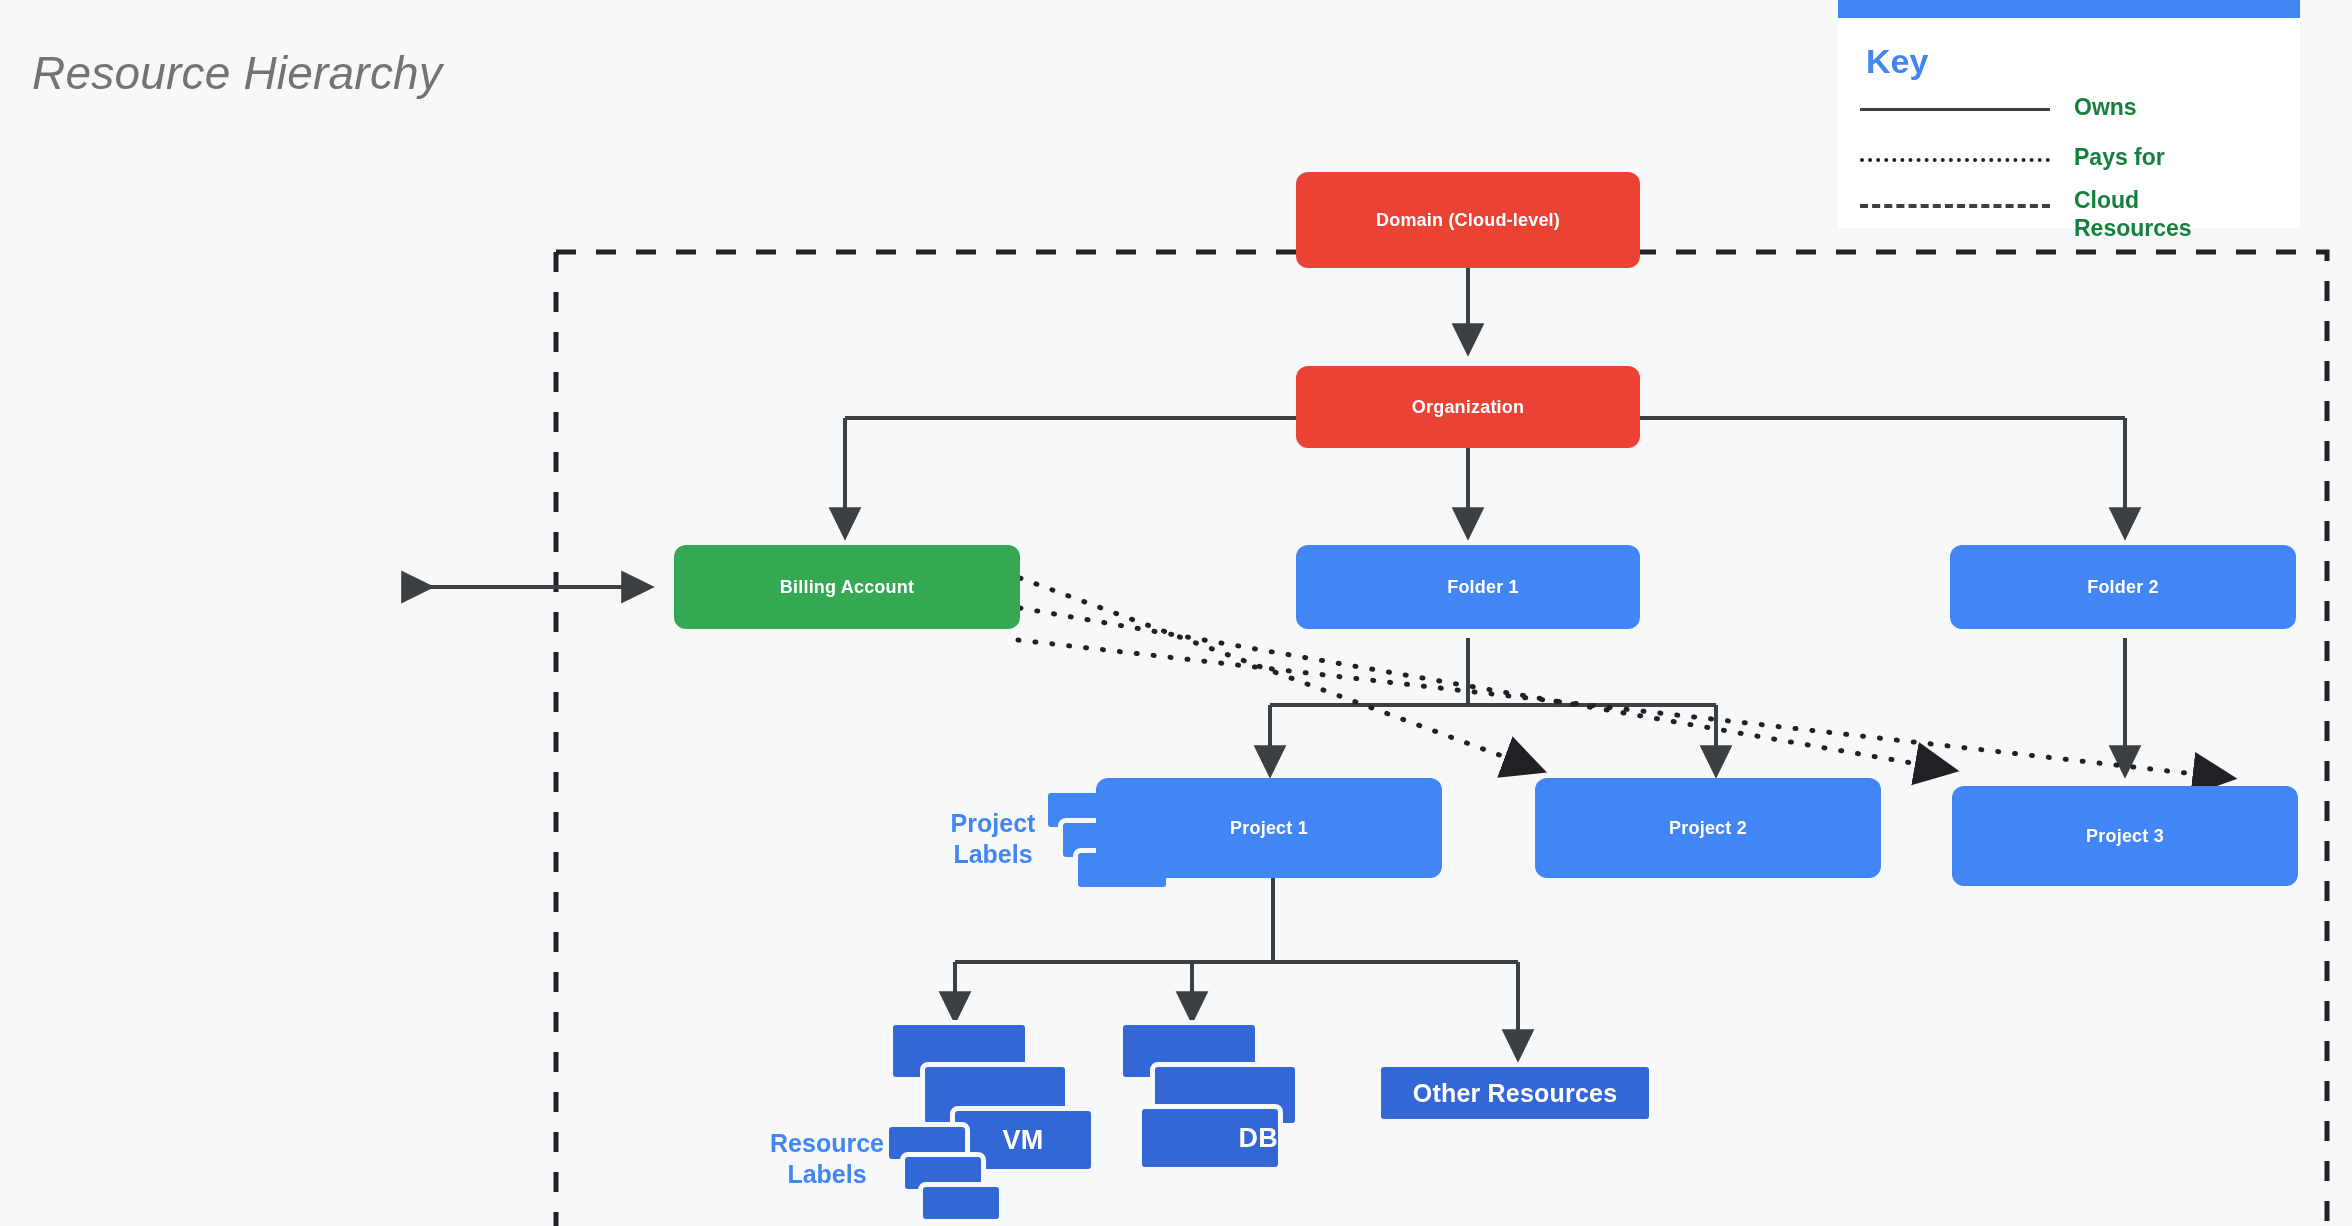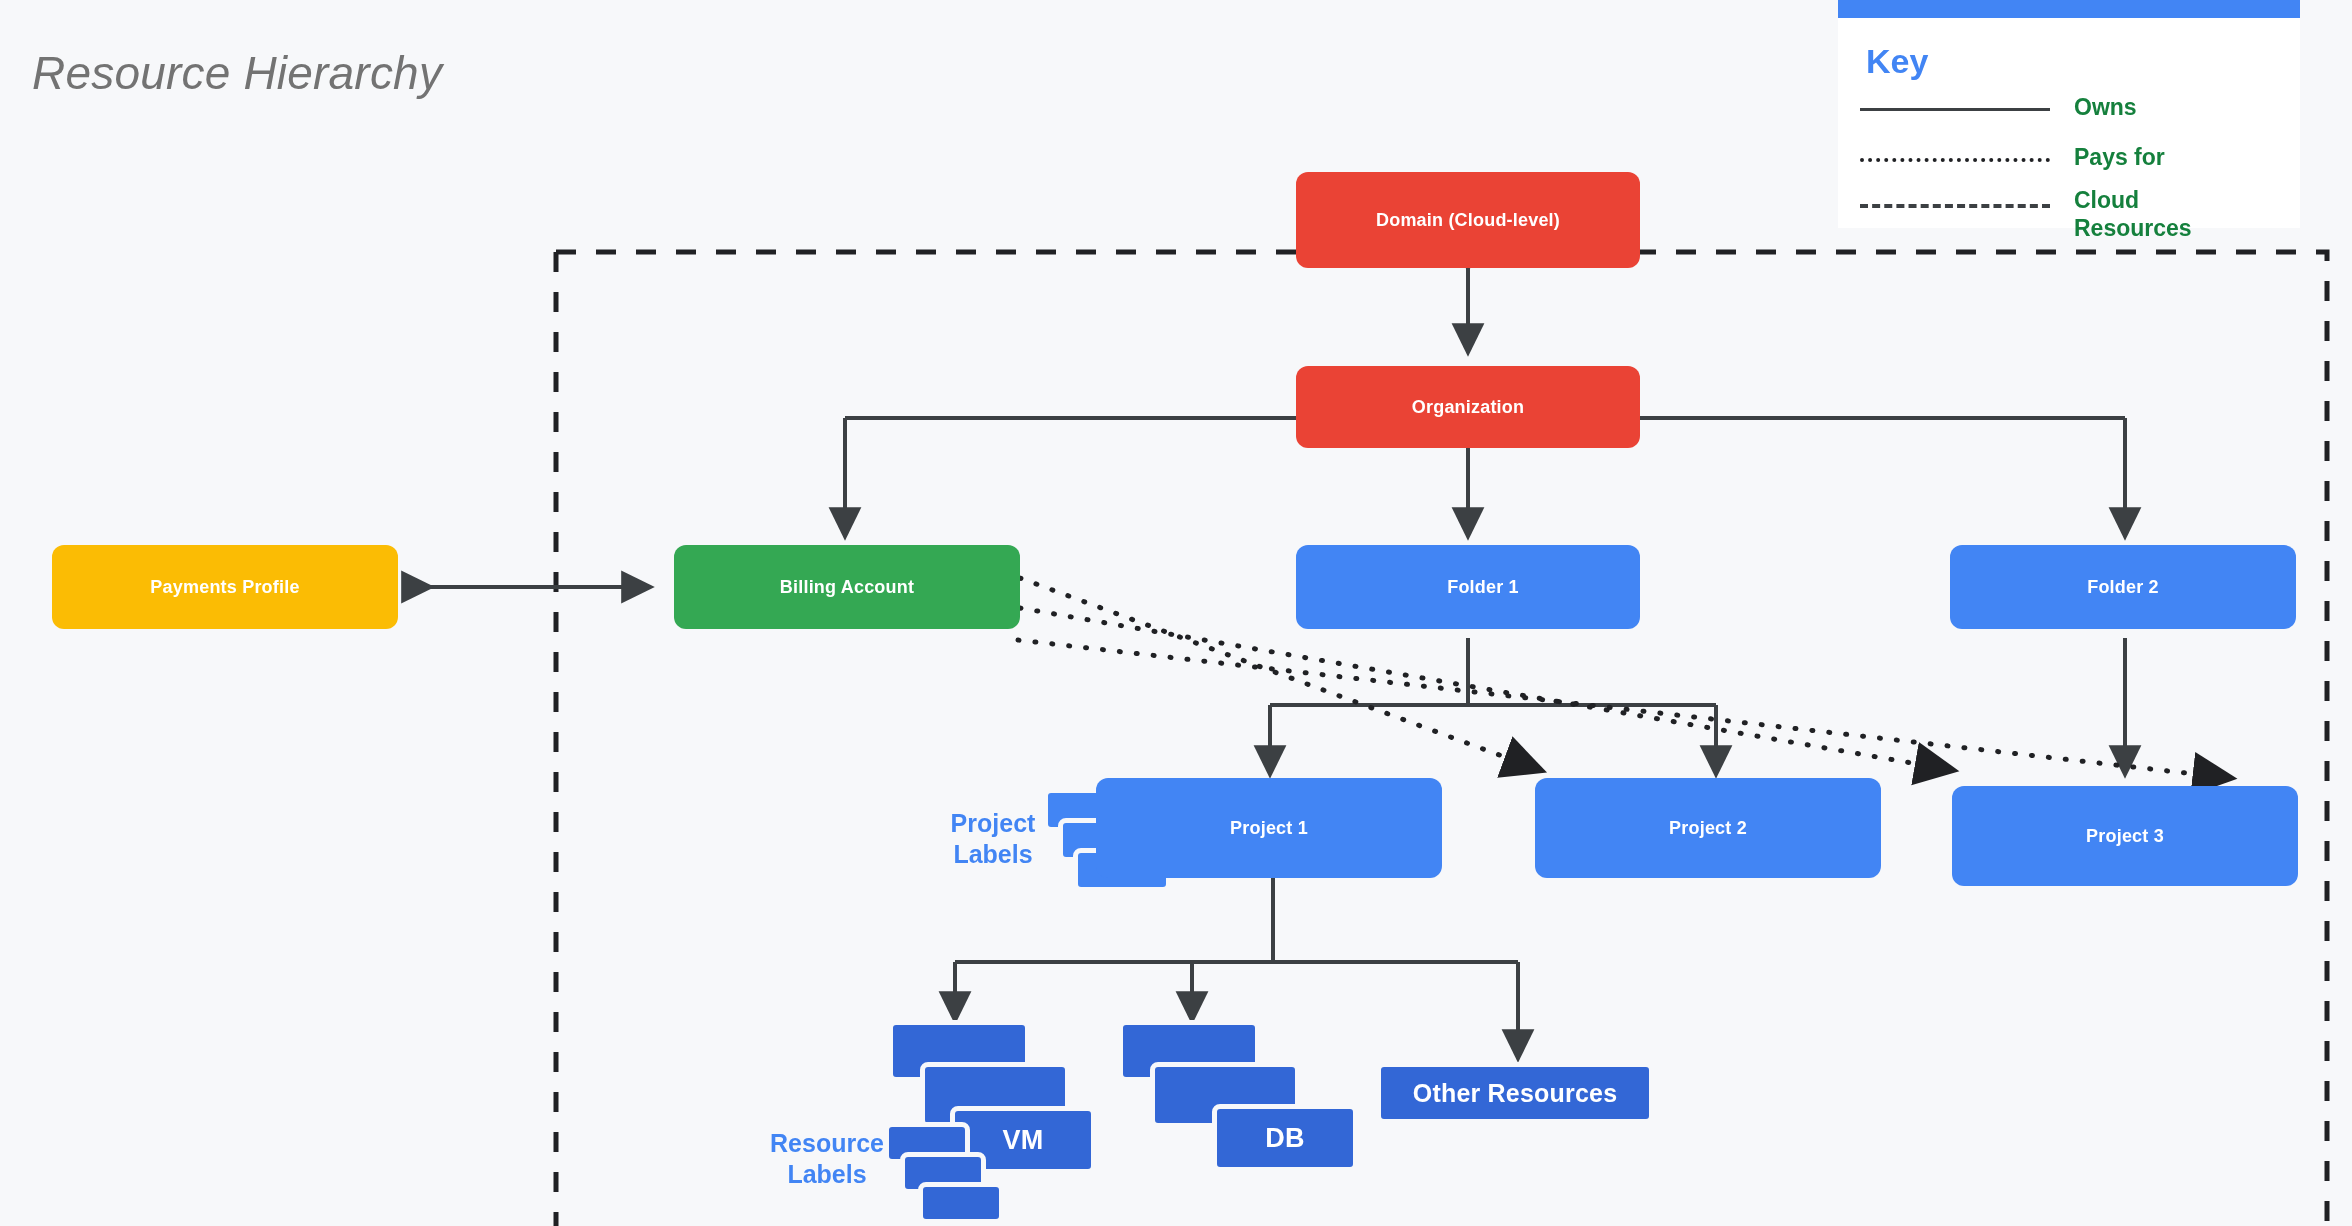--- a/index.html
+++ b/index.html
@@ -181,23 +181,20 @@
   </svg>
 
   <div class="node red" style="left:1296px; top:172px; width:344px; height:96px;">
     <span>Domain (Cloud-level)</span>
   </div>
 
   <div class="node red" style="left:1296px; top:366px; width:344px; height:82px;">
     <span>Organization</span>
   </div>
 
-  <div class="node amber" style="left:52px; top:545px; width:346px; height:84px;">
-    <span>Payments Profile</span>
-  </div>
 
   <div class="node green" style="left:674px; top:545px; width:346px; height:84px;">
     <span>Billing Account</span>
   </div>
 
   <div class="node blue" style="left:1296px; top:545px; width:344px; height:84px;padding-left:30px;">
     <span>Folder 1</span>
   </div>
 
   <div class="node blue" style="left:1950px; top:545px; width:346px; height:84px;">
@@ -231,21 +228,21 @@
 
   <div class="chip" style="left:884px; top:1122px; width:86px; height:42px;"></div>
   <div class="chip" style="left:900px; top:1152px; width:86px; height:42px;"></div>
   <div class="chip" style="left:918px; top:1182px; width:86px; height:42px;"></div>
 
   <div class="side-label" style="left:742px; top:1128px; width:170px;">Resource
 Labels</div>
 
   <div class="chip" style="left:1118px; top:1020px; width:142px; height:62px;"></div>
   <div class="chip" style="left:1150px; top:1062px; width:150px; height:66px;"></div>
-  <div class="node res darkblue" style="left:1212px; top:1104px; width:146px; height:68px;">
+  <div class="node res darkblue" style="left:1137px; top:1104px; width:146px; height:68px;justify-content:flex-end;">
     <span>DB</span>
   </div>
 
   <div class="node res darkblue" style="left:1376px; top:1062px; width:278px; height:62px; font-size:25px;">
     <span>Other Resources</span>
   </div>
 
   <div id="legend">
     <div class="key-title">Key</div>
 

